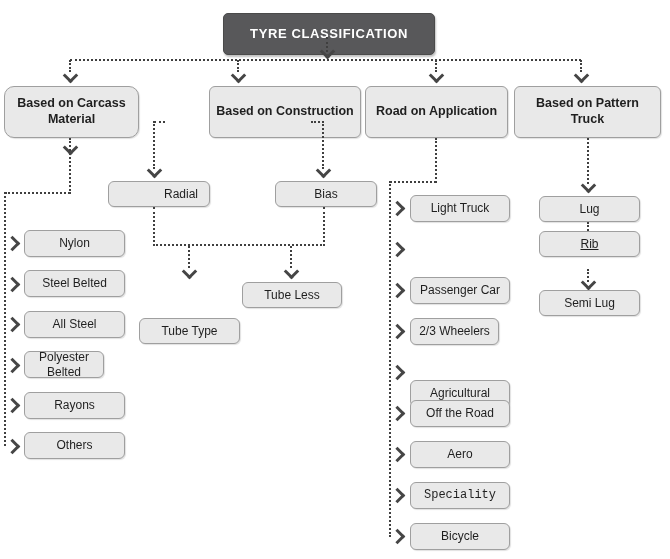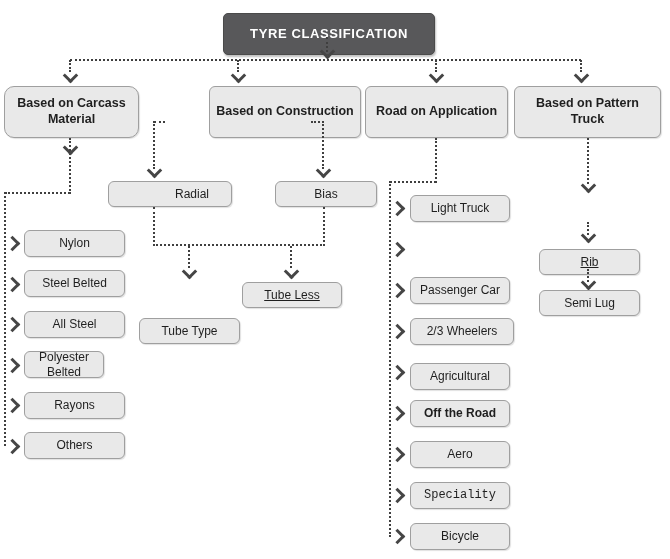--- a/index.html
+++ b/index.html
@@ -70,58 +70,59 @@
   <div class="node" style="left:24px;top:392px;width:101px;height:27px;">Rayons</div>
   <div class="node" style="left:24px;top:432px;width:101px;height:27px;">Others</div>
 
   <div class="hl" style="left:154px;top:121px;width:11px;"></div>
   <div class="vl" style="left:153px;top:121px;height:48px;"></div>
   <div class="arr down" style="left:149px;top:165px;"></div>
   <div class="hl" style="left:311px;top:121px;width:13px;"></div>
   <div class="vl" style="left:322px;top:121px;height:48px;"></div>
   <div class="arr down" style="left:318px;top:165px;"></div>
 
-  <div class="node" style="left:108px;top:181px;width:124px;height:26px;padding-left:48px;">Radial</div>
+  <div class="node" style="left:108px;top:181px;width:102px;height:26px;padding-left:48px;">Radial</div>
   <div class="node" style="left:275px;top:181px;width:102px;height:26px;">Bias</div>
 
   <div class="vl" style="left:153px;top:207px;height:39px;"></div>
   <div class="vl" style="left:323px;top:207px;height:39px;"></div>
   <div class="hl" style="left:153px;top:244px;width:172px;"></div>
   <div class="vl" style="left:188px;top:246px;height:22px;"></div>
   <div class="arr down" style="left:184px;top:266px;"></div>
   <div class="vl" style="left:290px;top:246px;height:22px;"></div>
   <div class="arr down" style="left:286px;top:266px;"></div>
 
   <div class="node" style="left:139px;top:282px;width:101px;height:26px;margin-top:36px;">Tube Type</div>
-  <div class="node" style="left:242px;top:282px;width:100px;height:26px;text-decoration:underline;">Tube Less</div>
+  <div class="node" style="left:242px;top:282px;width:100px;height:26px;">Tube Less</div>
 
   <div class="vl" style="left:435px;top:138px;height:45px;"></div>
   <div class="hl" style="left:390px;top:181px;width:46px;"></div>
   <div class="vl" style="left:389px;top:181px;height:356px;"></div>
   <div class="arr right" style="left:392px;top:203px;"></div>
   <div class="arr right" style="left:392px;top:244px;"></div>
   <div class="arr right" style="left:392px;top:285px;"></div>
   <div class="arr right" style="left:392px;top:326px;"></div>
   <div class="arr right" style="left:392px;top:367px;"></div>
   <div class="arr right" style="left:392px;top:408px;"></div>
   <div class="arr right" style="left:392px;top:449px;"></div>
   <div class="arr right" style="left:392px;top:490px;"></div>
   <div class="arr right" style="left:392px;top:531px;"></div>
 
   <div class="node" style="left:410px;top:195px;width:100px;height:27px;">Light Truck</div>
   <div class="node" style="left:410px;top:277px;width:100px;height:27px;">Passenger Car</div>
-  <div class="node" style="left:410px;top:318px;width:104px;height:27px;">2/3 Wheelers</div>
-  <div class="node" style="left:410px;top:363px;width:100px;height:27px;">Agricultural</div>
-  <div class="node" style="left:410px;top:400px;width:100px;height:27px;font-weight:bold;">Off the Road</div>
+  <div class="node" style="left:410px;top:318px;width:89px;height:27px;">2/3 Wheelers</div>
+  <div class="node" style="left:410px;top:380px;width:100px;height:27px;">Agricultural</div>
+  <div class="node" style="left:410px;top:400px;width:100px;height:27px;">Off the Road</div>
   <div class="node" style="left:410px;top:441px;width:100px;height:27px;">Aero</div>
   <div class="node" style="left:410px;top:482px;width:100px;height:27px;font-family:Liberation Mono, monospace;">Speciality</div>
   <div class="node" style="left:410px;top:523px;width:100px;height:27px;">Bicycle</div>
 
   <div class="vl" style="left:587px;top:138px;height:46px;"></div>
   <div class="arr down" style="left:583px;top:180px;"></div>
+  <div class="node" style="left:539px;top:196px;width:101px;height:26px;">Lug</div>
   <div class="vl" style="left:587px;top:222px;height:13px;"></div>
   <div class="arr down" style="left:583px;top:230px;"></div>
-  <div class="node" style="left:539px;top:249px;width:101px;height:26px;text-decoration:underline;">Rib</div>
+  <div class="node" style="left:539px;top:231px;width:101px;height:26px;text-decoration:underline;">Rib</div>
   <div class="vl" style="left:587px;top:269px;height:13px;"></div>
   <div class="arr down" style="left:583px;top:277px;"></div>
   <div class="node" style="left:539px;top:290px;width:101px;height:26px;">Semi Lug</div>
 
 </div>
 
 </body></html>

